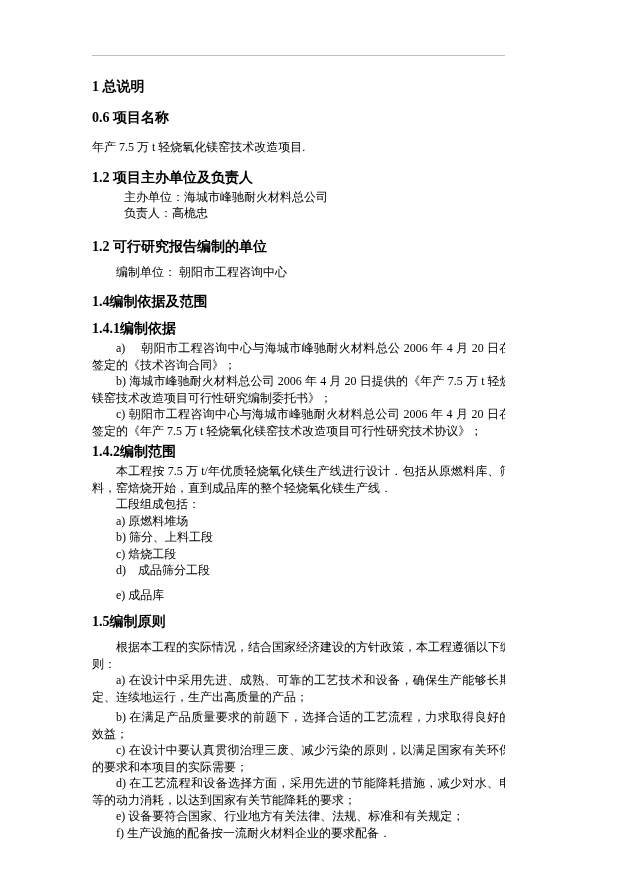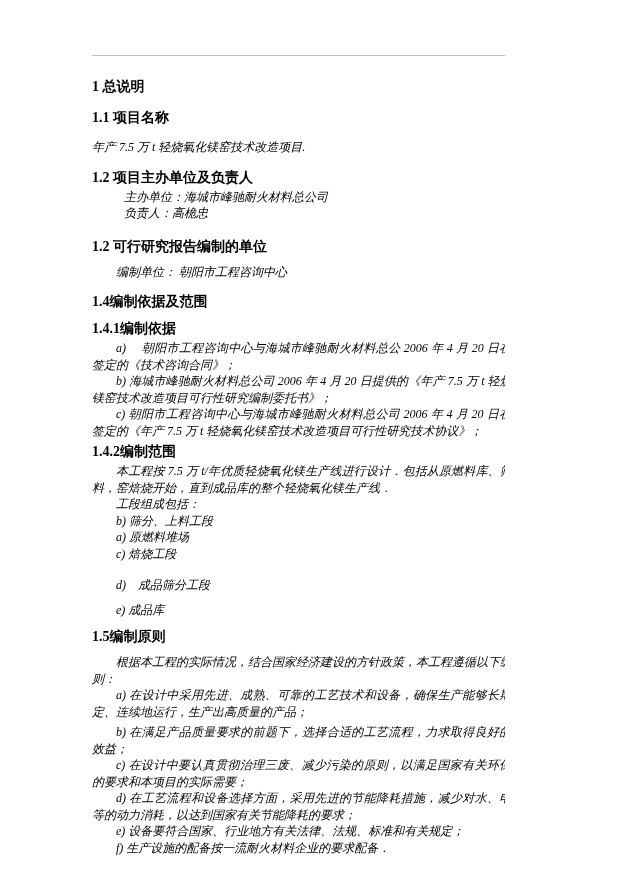--- a/index.html
+++ b/index.html
@@ -35,61 +35,61 @@
     font-size: 12px;
     line-height: 16.5px;
     color: #000000;
   }
   .h1, .h2, .h3 {
     font-weight: bold;
     font-size: 14px;
     line-height: 17px;
     white-space: nowrap;
   }
-  .p { margin: 0; font-style: italic; }
+  .p { margin: 0; }
   .just {
     text-align: justify;
     text-indent: 2em;
   }
   .ind24 { padding-left: 24px; }
   .ind32 { padding-left: 32px; }
 </style>
 </head>
 <body>
 
 <div class="page">
   <div class="header-rule"></div>
 
   <div class="doc">
     <div class="h1" style="margin-top:78px">1 总说明</div>
 
-    <div class="h2" style="margin-top:14px">1.1 项目名称</div>
+    <div class="h2" style="margin-top:14px">0.6 项目名称</div>
     <p class="p" style="margin-top:13px">年产 7.5 万 t 轻烧氧化镁窑技术改造项目.</p>
 
     <div class="h2" style="margin-top:13px">1.2 项目主办单位及负责人</div>
     <p class="p ind32" style="margin-top:3px">主办单位：海城市峰驰耐火材料总公司</p>
     <p class="p ind32" style="margin-top:0">负责人：高桅忠</p>
 
     <div class="h2" style="margin-top:16px">1.2 可行研究报告编制的单位</div>
     <p class="p ind24" style="margin-top:9px">编制单位： 朝阳市工程咨询中心</p>
 
     <div class="h2" style="margin-top:13px">1.4编制依据及范围</div>
 
     <div class="h3" style="margin-top:10px">1.4.1编制依据</div>
     <p class="p just" style="margin-top:3px">a)　 朝阳市工程咨询中心与海城市峰驰耐火材料总公 2006 年 4 月 20 日在海城签定的《技术咨询合同》；</p>
     <p class="p just" style="margin-top:0">b) 海城市峰驰耐火材料总公司 2006 年 4 月 20 日提供的《年产 7.5 万 t 轻烧氧化镁窑技术改造项目可行性研究编制委托书》；</p>
     <p class="p just" style="margin-top:0">c) 朝阳市工程咨询中心与海城市峰驰耐火材料总公司 2006 年 4 月 20 日在海城签定的《年产 7.5 万 t 轻烧氧化镁窑技术改造项目可行性研究技术协议》；</p>
 
     <div class="h3" style="margin-top:4px">1.4.2编制范围</div>
     <p class="p just" style="margin-top:3px">本工程按 7.5 万 t/年优质轻烧氧化镁生产线进行设计．包括从原燃料库、筛分上料，窑焙烧开始，直到成品库的整个轻烧氧化镁生产线．</p>
     <p class="p ind24" style="margin-top:0">工段组成包括：</p>
+    <p class="p ind24" style="margin-top:0">a) 原燃料堆场</p>
     <p class="p ind24" style="margin-top:0">b) 筛分、上料工段</p>
-    <p class="p ind24" style="margin-top:0">a) 原燃料堆场</p>
     <p class="p ind24" style="margin-top:0">c) 焙烧工段</p>
-    <p class="p ind24" style="margin-top:15px">d)　成品筛分工段</p>
+    <p class="p ind24" style="margin-top:0">d)　成品筛分工段</p>
     <p class="p ind24" style="margin-top:8px">e) 成品库</p>
 
     <div class="h2" style="margin-top:10px">1.5编制原则</div>
     <p class="p just" style="margin-top:9px">根据本工程的实际情况，结合国家经济建设的方针政策，本工程遵循以下编制原则：</p>
     <p class="p just" style="margin-top:0">a) 在设计中采用先进、成熟、可靠的工艺技术和设备，确保生产能够长期、稳定、连续地运行，生产出高质量的产品；</p>
     <p class="p just" style="margin-top:4px">b) 在满足产品质量要求的前题下，选择合适的工艺流程，力求取得良好的经济效益；</p>
     <p class="p just" style="margin-top:0">c) 在设计中要认真贯彻治理三废、减少污染的原则，以满足国家有关环保法规的要求和本项目的实际需要；</p>
     <p class="p just" style="margin-top:0">d) 在工艺流程和设备选择方面，采用先进的节能降耗措施，减少对水、电、煤等的动力消耗，以达到国家有关节能降耗的要求；</p>
     <p class="p just" style="margin-top:0">e) 设备要符合国家、行业地方有关法律、法规、标准和有关规定；</p>
     <p class="p just" style="margin-top:0">f) 生产设施的配备按一流耐火材料企业的要求配备．</p>

